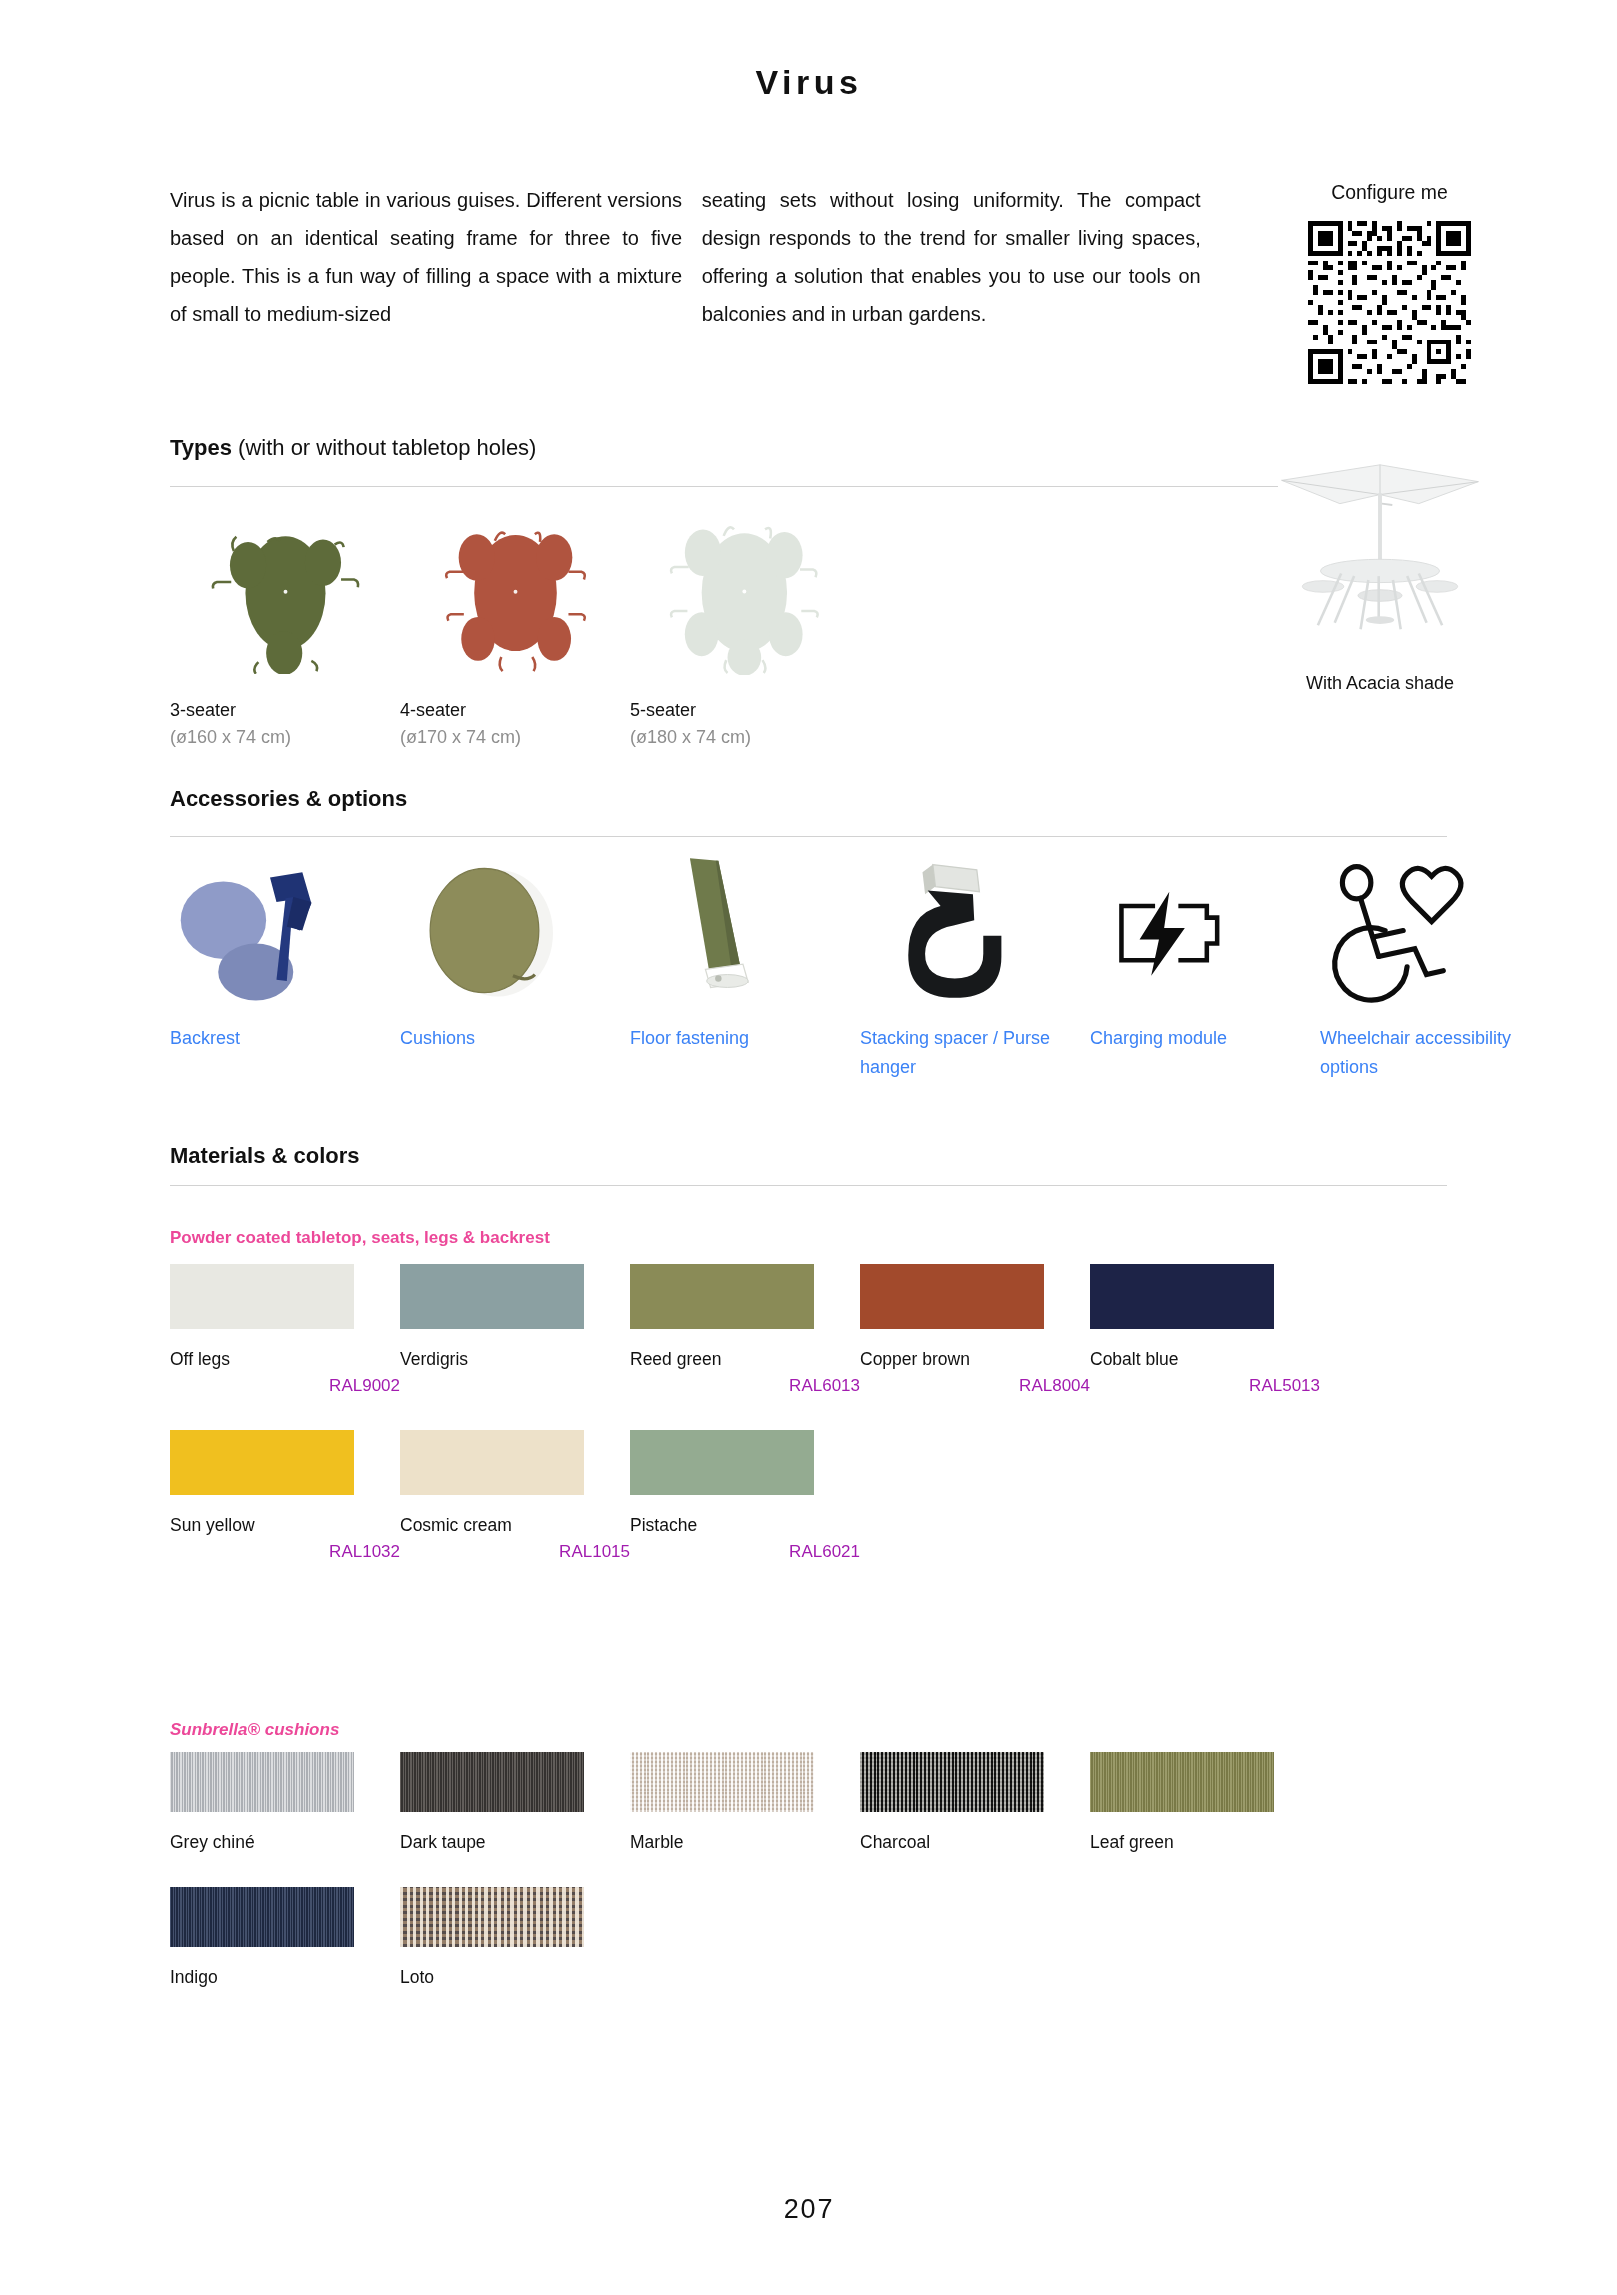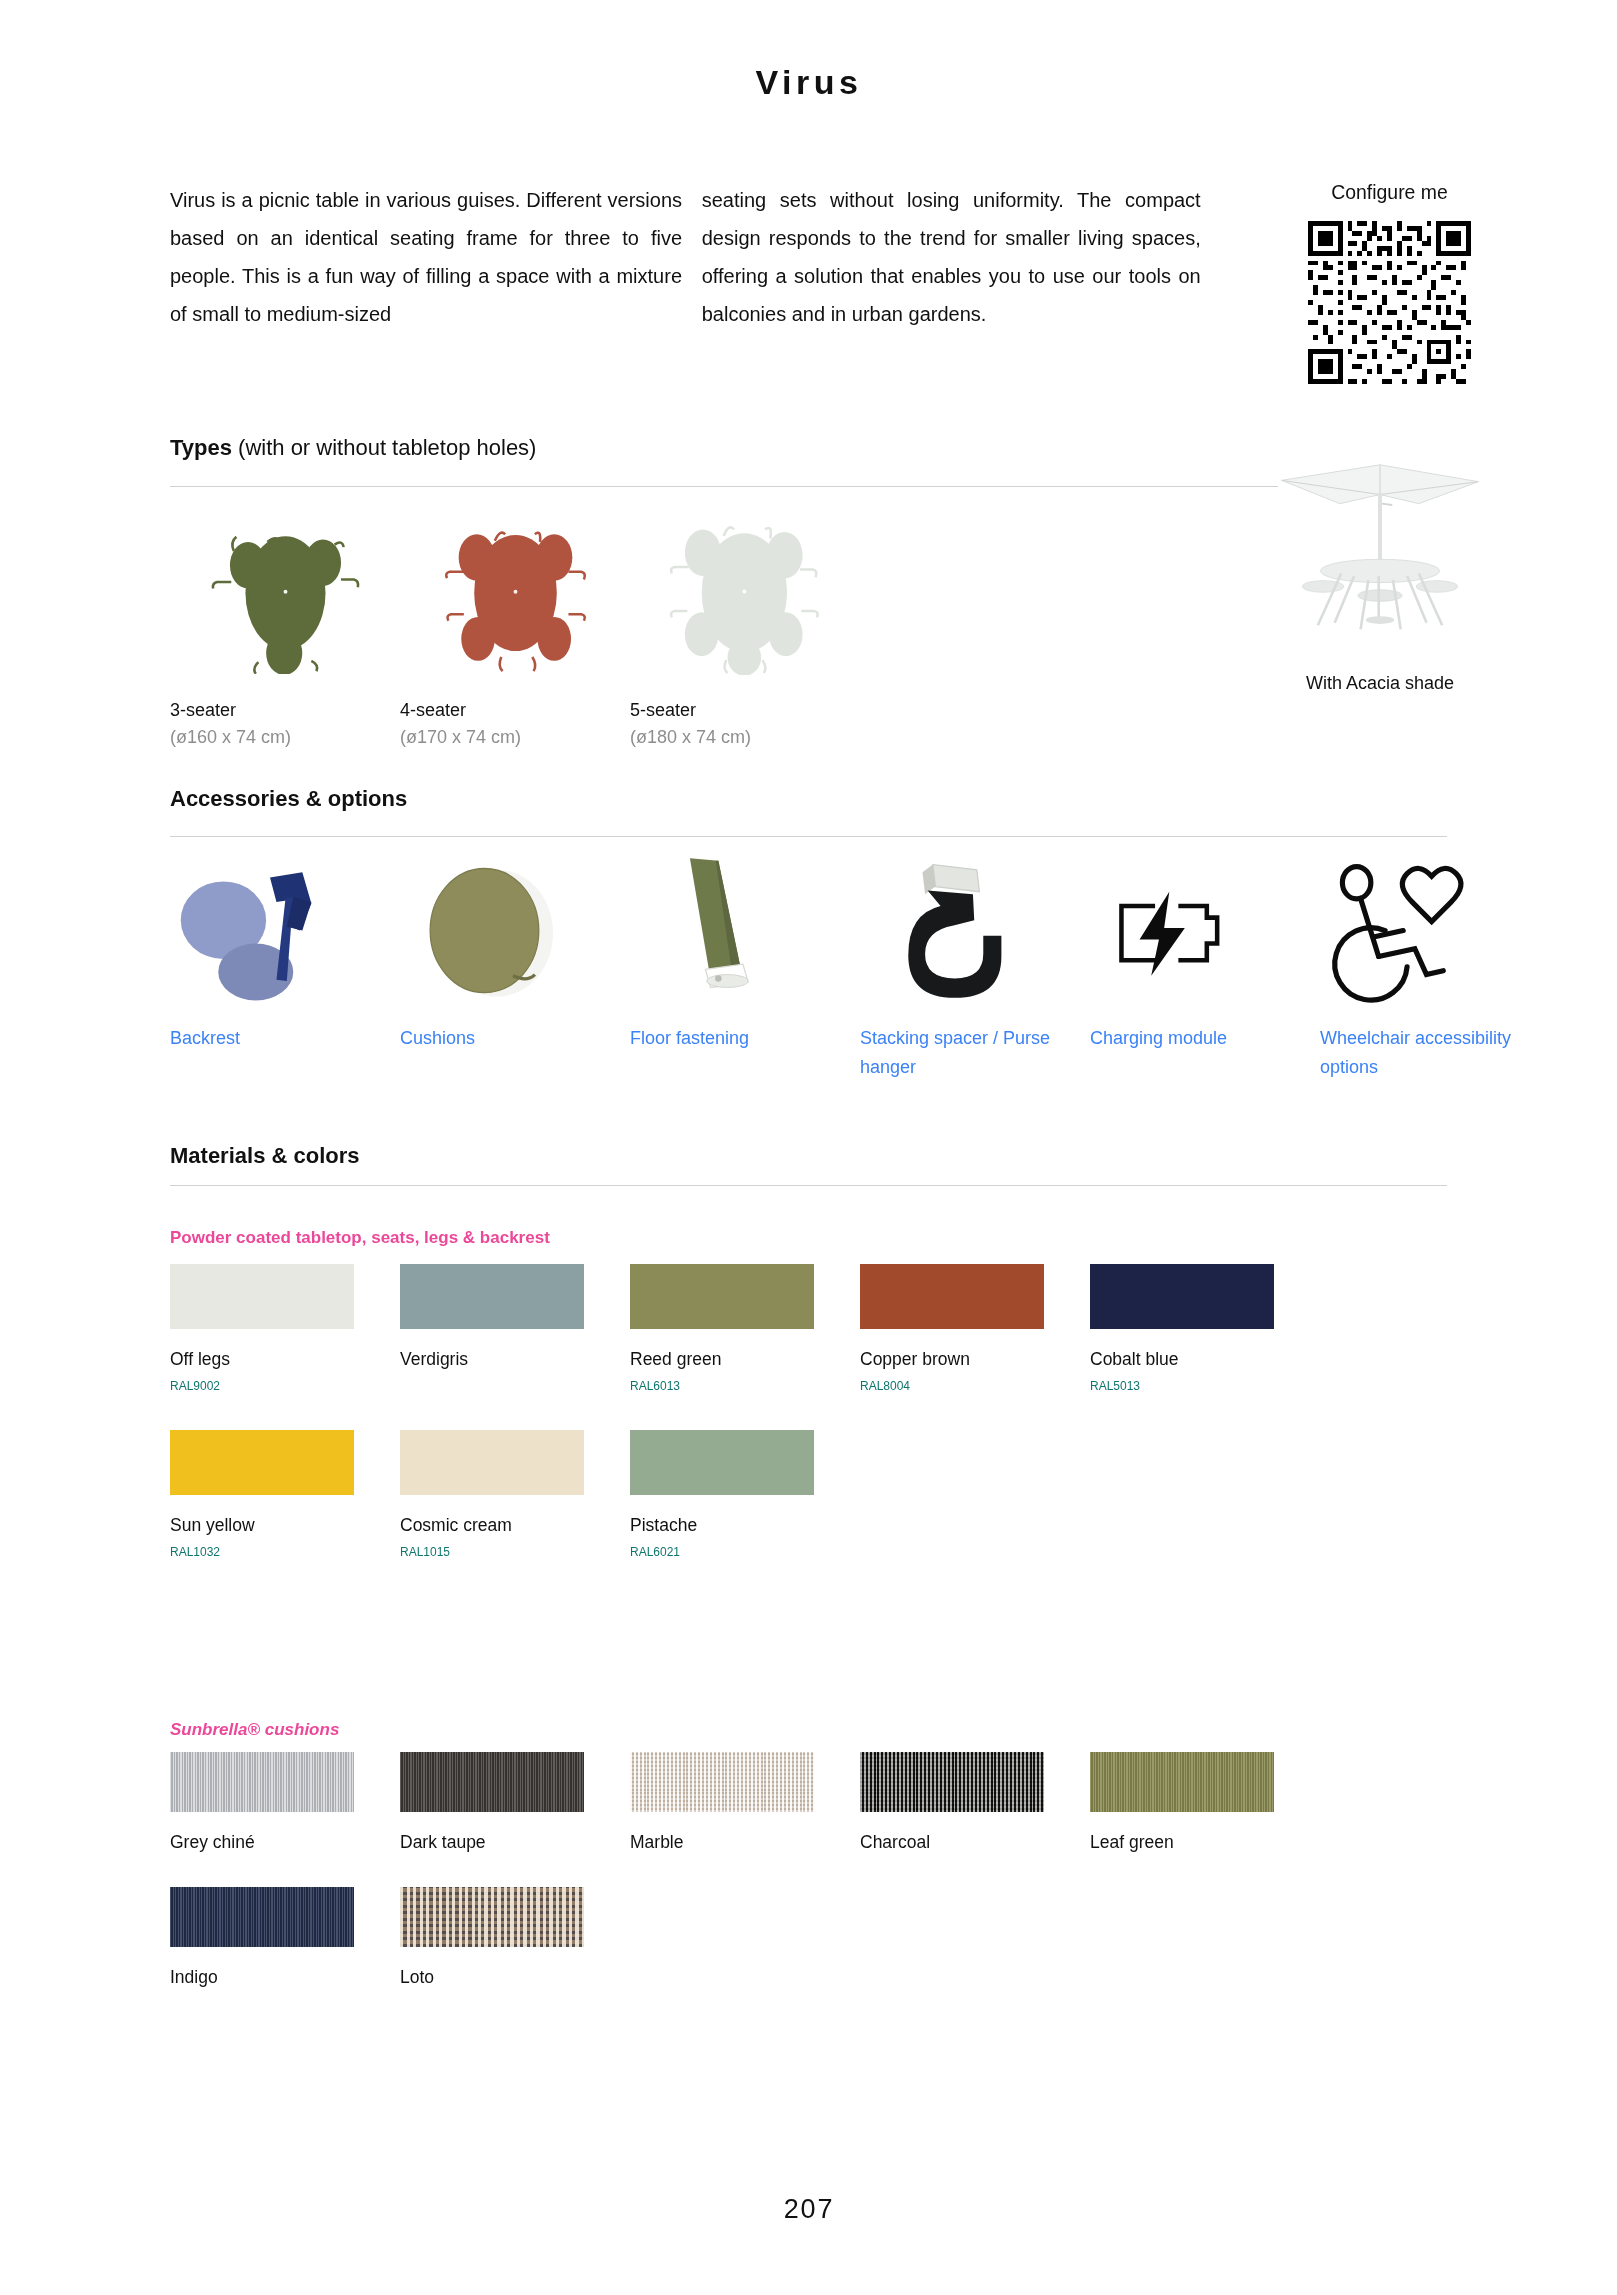--- a/index.html
+++ b/index.html
@@ -177,21 +177,21 @@
     height: 65px;
     background: #eee;
   }
   #sb-grid .swatch { height: 60px; }
   .swatch-name {
     font-size: 17.5px;
     line-height: 26.6px;
     color: #111;
     margin-top: 17px;
   }
-  .swatch-ral { font-size: 12px; line-height: 26.6px; color: #0f766e; }
+  .swatch-ral { font-size: 17px; line-height: 26.6px; color: #a21caf; text-align: right; }
 
   
   .weave-marble {
     background-color: #e3d8cd;
     background-image:
       repeating-linear-gradient(90deg, rgba(255,255,255,.85) 0 1.9px, rgba(150,130,112,.30) 1.9px 3.9px),
       repeating-linear-gradient(0deg, rgba(255,255,255,.55) 0 1.9px, rgba(140,120,100,.22) 1.9px 3.9px);
   }
   .weave-charcoal {
     background-color: #3a3a38;

